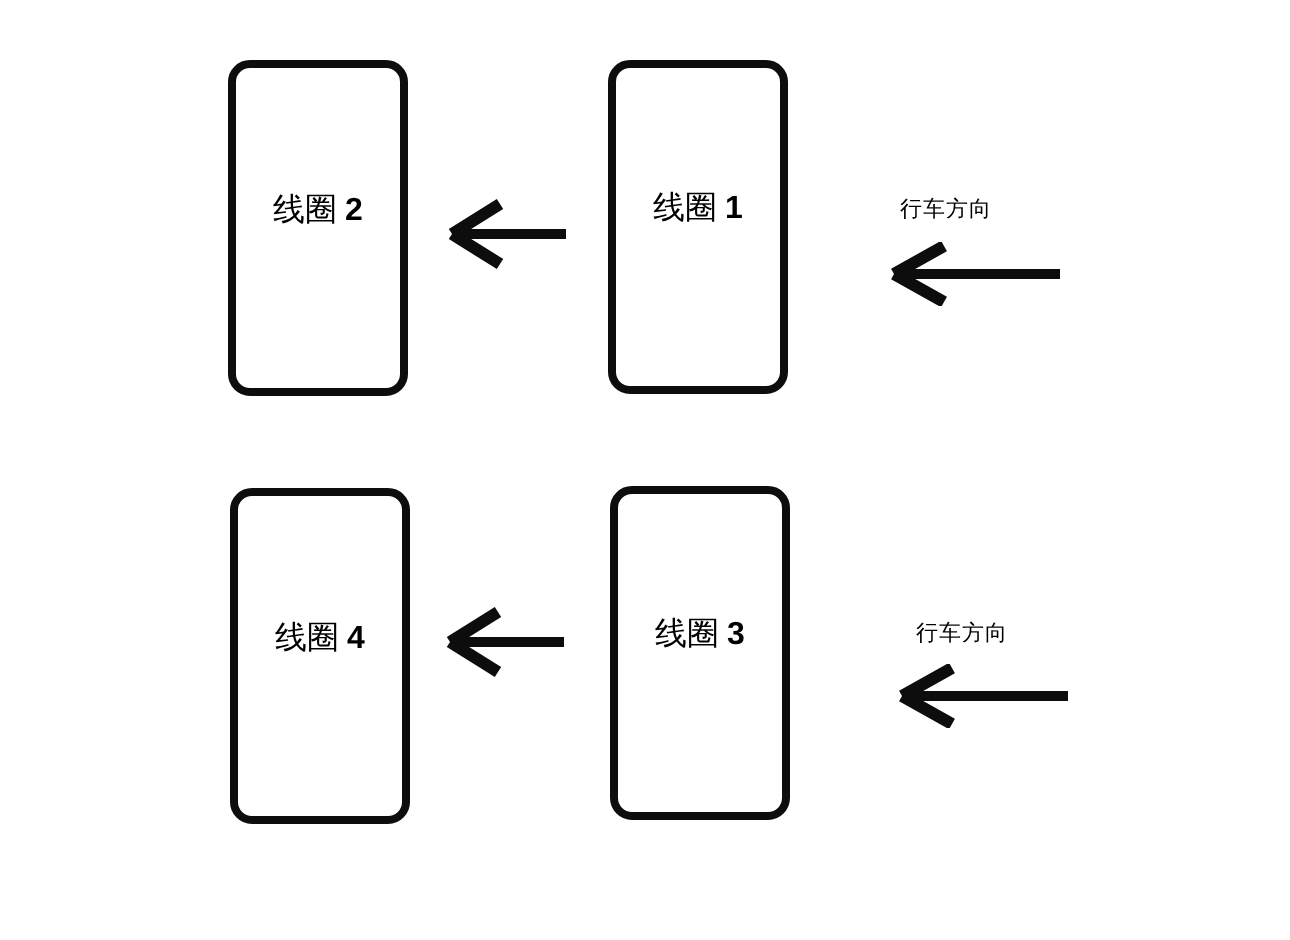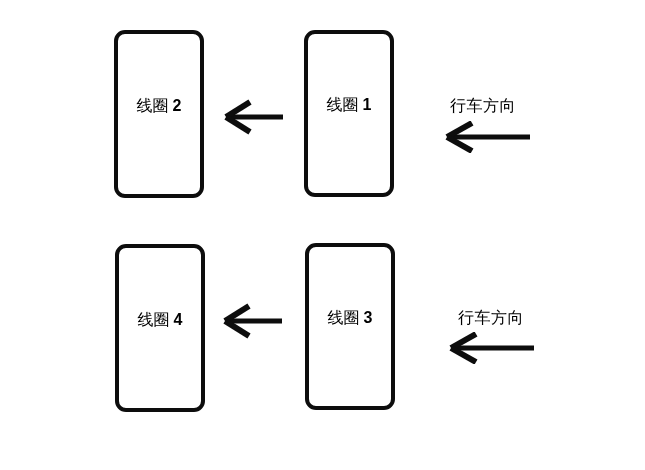--- a/index.html
+++ b/index.html
@@ -40,21 +40,21 @@
     white-space: nowrap;
   }
   .coil-label b { font-weight: 700; }
   .arrow { position: absolute; display: block; }
   .arrow-mid-top    { left: 223px; top: 99px;  }
   .arrow-mid-bottom { left: 222px; top: 303px; }
   .arrow-long-top   { left: 444px; top: 121px; }
   .arrow-long-bottom{ left: 448px; top: 332px; }
   .dir-label {
     position: absolute;
-    font-size: 16px;
+    font-size: 11px;
     line-height: 17px;
     white-space: nowrap;
     letter-spacing: 0.5px;
   }
   .dir-label-top    { left: 450px; top: 97px;  }
   .dir-label-bottom { left: 458px; top: 309px; }
 </style>
 </head>
 <body>
 

